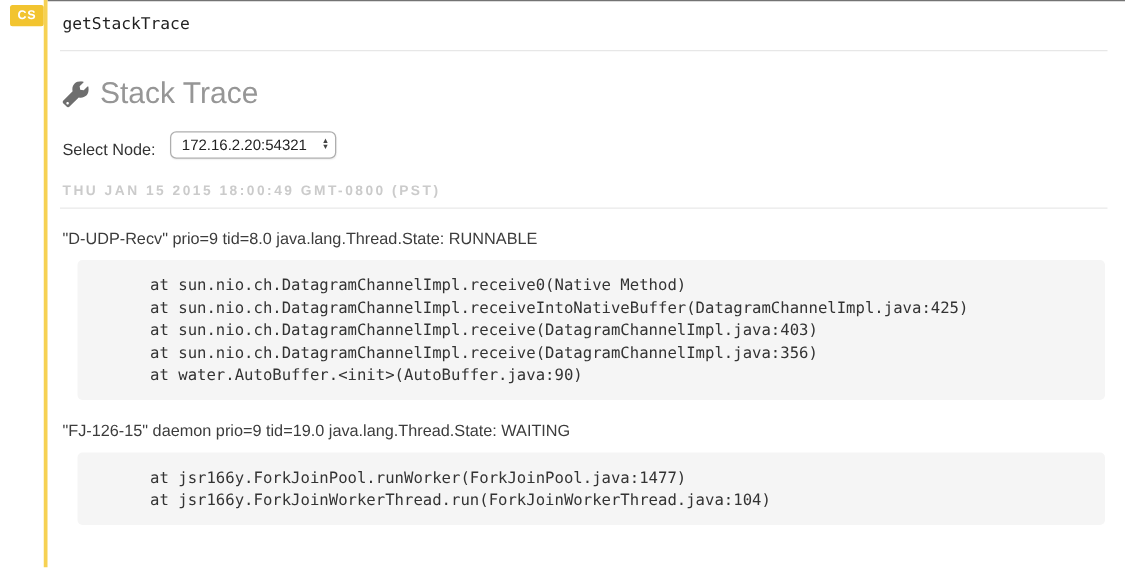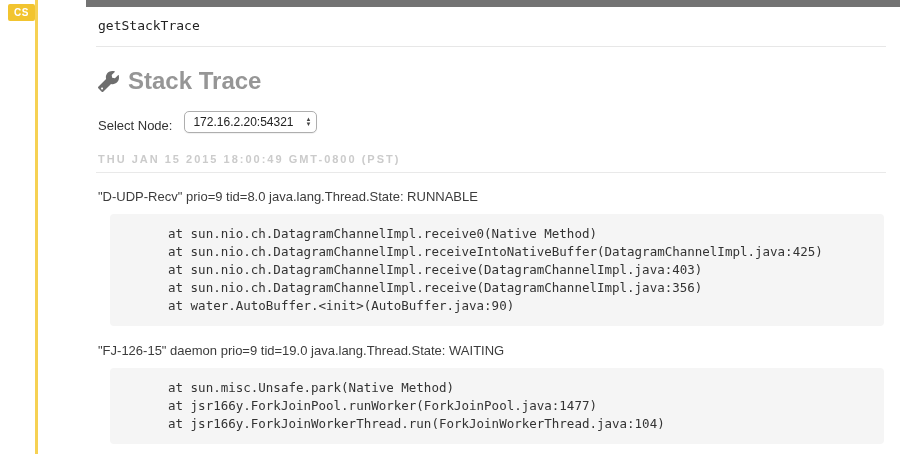--- a/index.html
+++ b/index.html
@@ -22,38 +22,37 @@
     text-align: right;
   }
   .vline {
     position: absolute; top: 0; right: 0;
     width: 3px; height: 100%;
     background: #f6d153;
   }
 
   .cell-main {
     flex: 1;
-    border-top: 7px solid #737373;
+    border-top: 1px solid #737373;
     padding: 0 14px 0 10px;
-    margin-left: 48px;
   }
 
   .cell-input {
     padding: 11px 0 13px 2px;
     border-bottom: 1px solid #e7e7e7;
     font-family: "DejaVu Sans Mono", monospace;
     font-size: 13px; color: #222;
     cursor: text;
   }
 
   .output { padding-top: 20px; }
 
   .output-title {
     display: flex; align-items: center; gap: 9px;
-    color: #969696; font-size: 24px; font-weight: 700;
+    color: #969696; font-size: 24px; font-weight: 400;
     margin-bottom: 16px; margin-left: 2px;
   }
   .wrench { display: inline-flex; }
   .wrench svg { width: 21px; height: 21px; fill: #6e6e6e; }
 
   .node-row {
     display: flex; align-items: flex-end; gap: 12px;
     font-size: 13px; color: #333;
     margin-bottom: 20px; margin-left: 2px;
   }
@@ -144,21 +143,20 @@
           <div class="code-line">at sun.nio.ch.DatagramChannelImpl.receiveIntoNativeBuffer(DatagramChannelImpl.java:425)</div>
           <div class="code-line">at sun.nio.ch.DatagramChannelImpl.receive(DatagramChannelImpl.java:403)</div>
           <div class="code-line">at sun.nio.ch.DatagramChannelImpl.receive(DatagramChannelImpl.java:356)</div>
           <div class="code-line">at water.AutoBuffer.&lt;init&gt;(AutoBuffer.java:90)</div>
         </div>
       </section>
 
       <section class="thread">
         <div class="thread-header">"FJ-126-15" daemon prio=9 tid=19.0 java.lang.Thread.State: WAITING</div>
         <div class="code-block">
-          <div class="code-line">at sun.misc.Unsafe.park(Native Method)</div>
           <div class="code-line">at jsr166y.ForkJoinPool.runWorker(ForkJoinPool.java:1477)</div>
           <div class="code-line">at jsr166y.ForkJoinWorkerThread.run(ForkJoinWorkerThread.java:104)</div>
         </div>
       </section>
 
     </div>
   </div>
 </div>
 
 </body></html>

